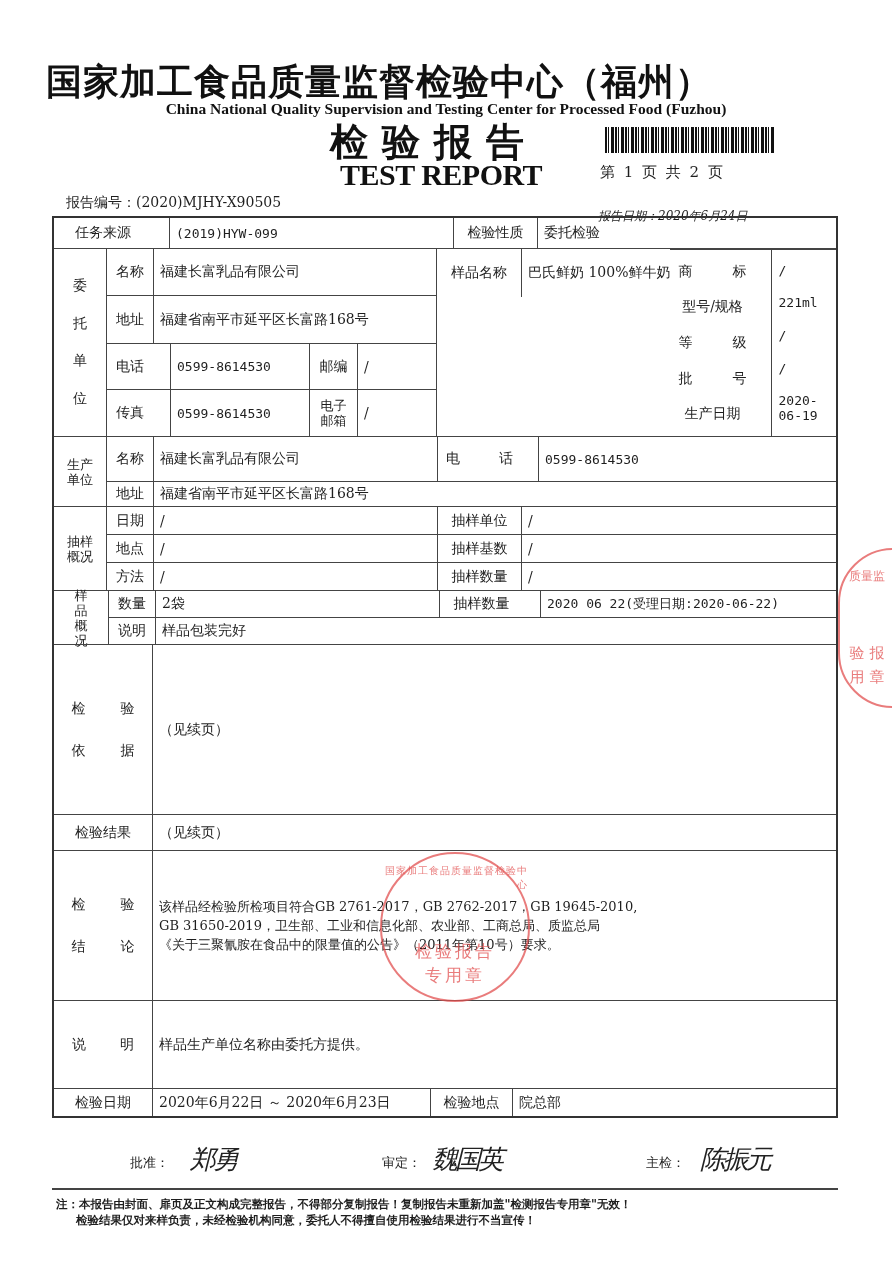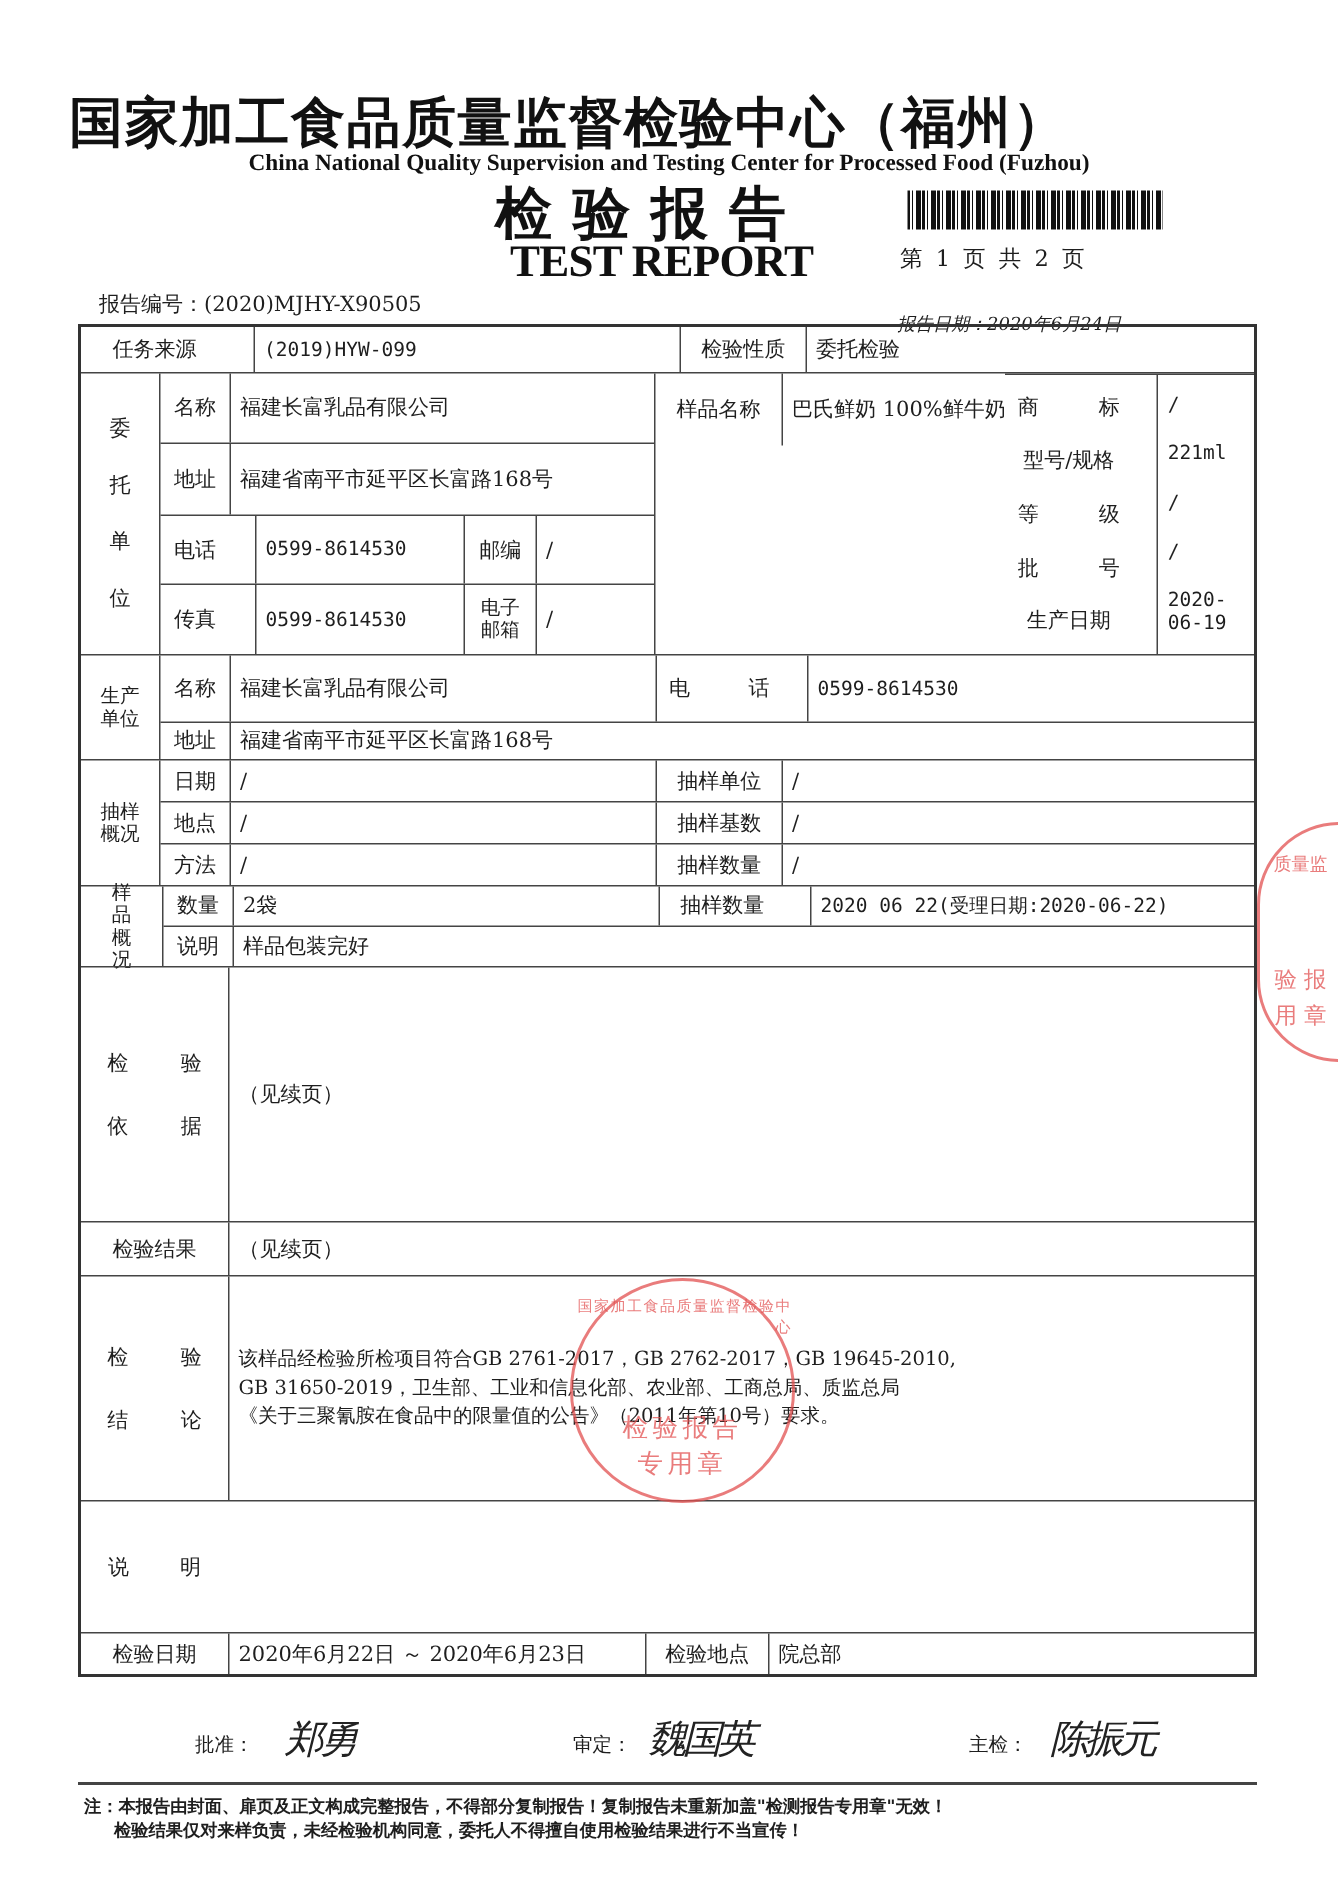--- a/index.html
+++ b/index.html
@@ -206,20 +206,21 @@
       <div>GB 31650-2019，卫生部、工业和信息化部、农业部、工商总局、质监总局</div>
       <div>《关于三聚氰胺在食品中的限量值的公告》（2011年第10号）要求。</div>
     </div>
   </div>
 
   <div class="row" style="height:88px">
     <div class="cell spread" style="width:98px; padding:0 18px">
       <span>说</span>
       <span>明</span>
     </div>
+    <div class="cell" style="flex:1">样品生产单位名称由委托方提供。</div>
   </div>
 
   <div class="row" style="height:28px">
     <div class="cell lbl" style="width:98px">检验日期</div>
     <div class="cell" style="width:278px">2020年6月22日  ～  2020年6月23日</div>
     <div class="cell lbl" style="width:82px">检验地点</div>
     <div class="cell" style="flex:1">院总部</div>
   </div>
 </div>
 

